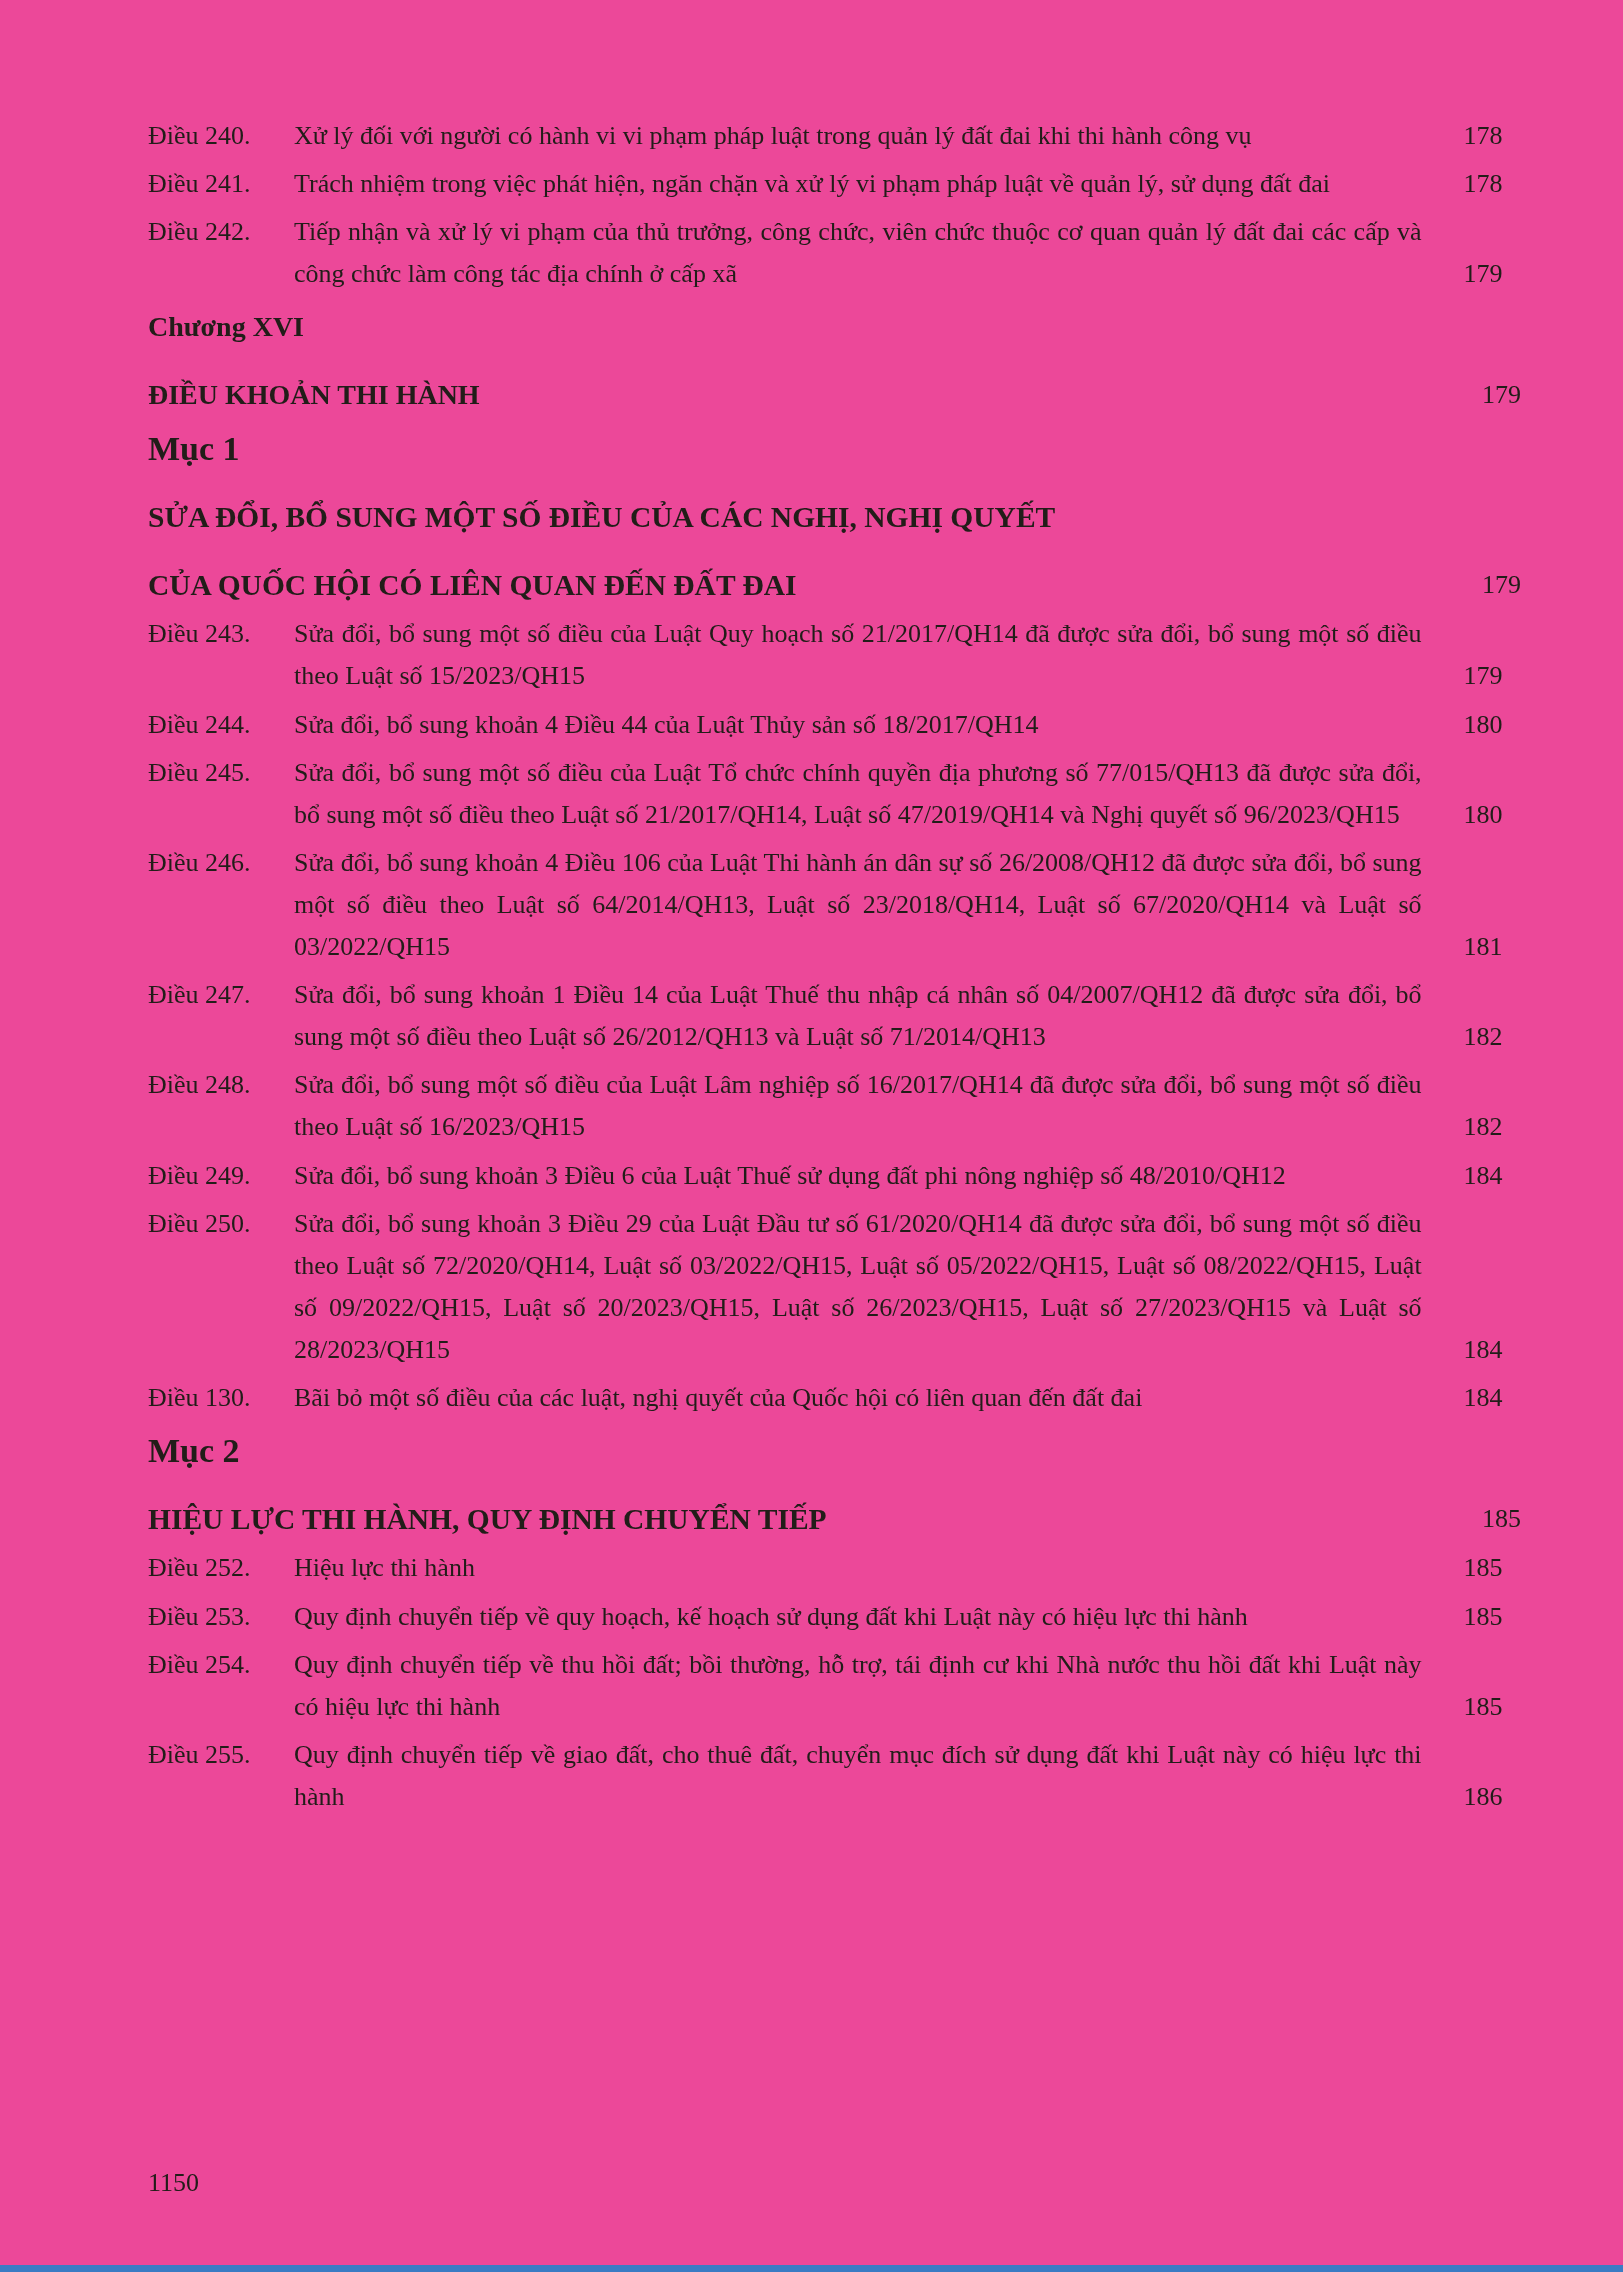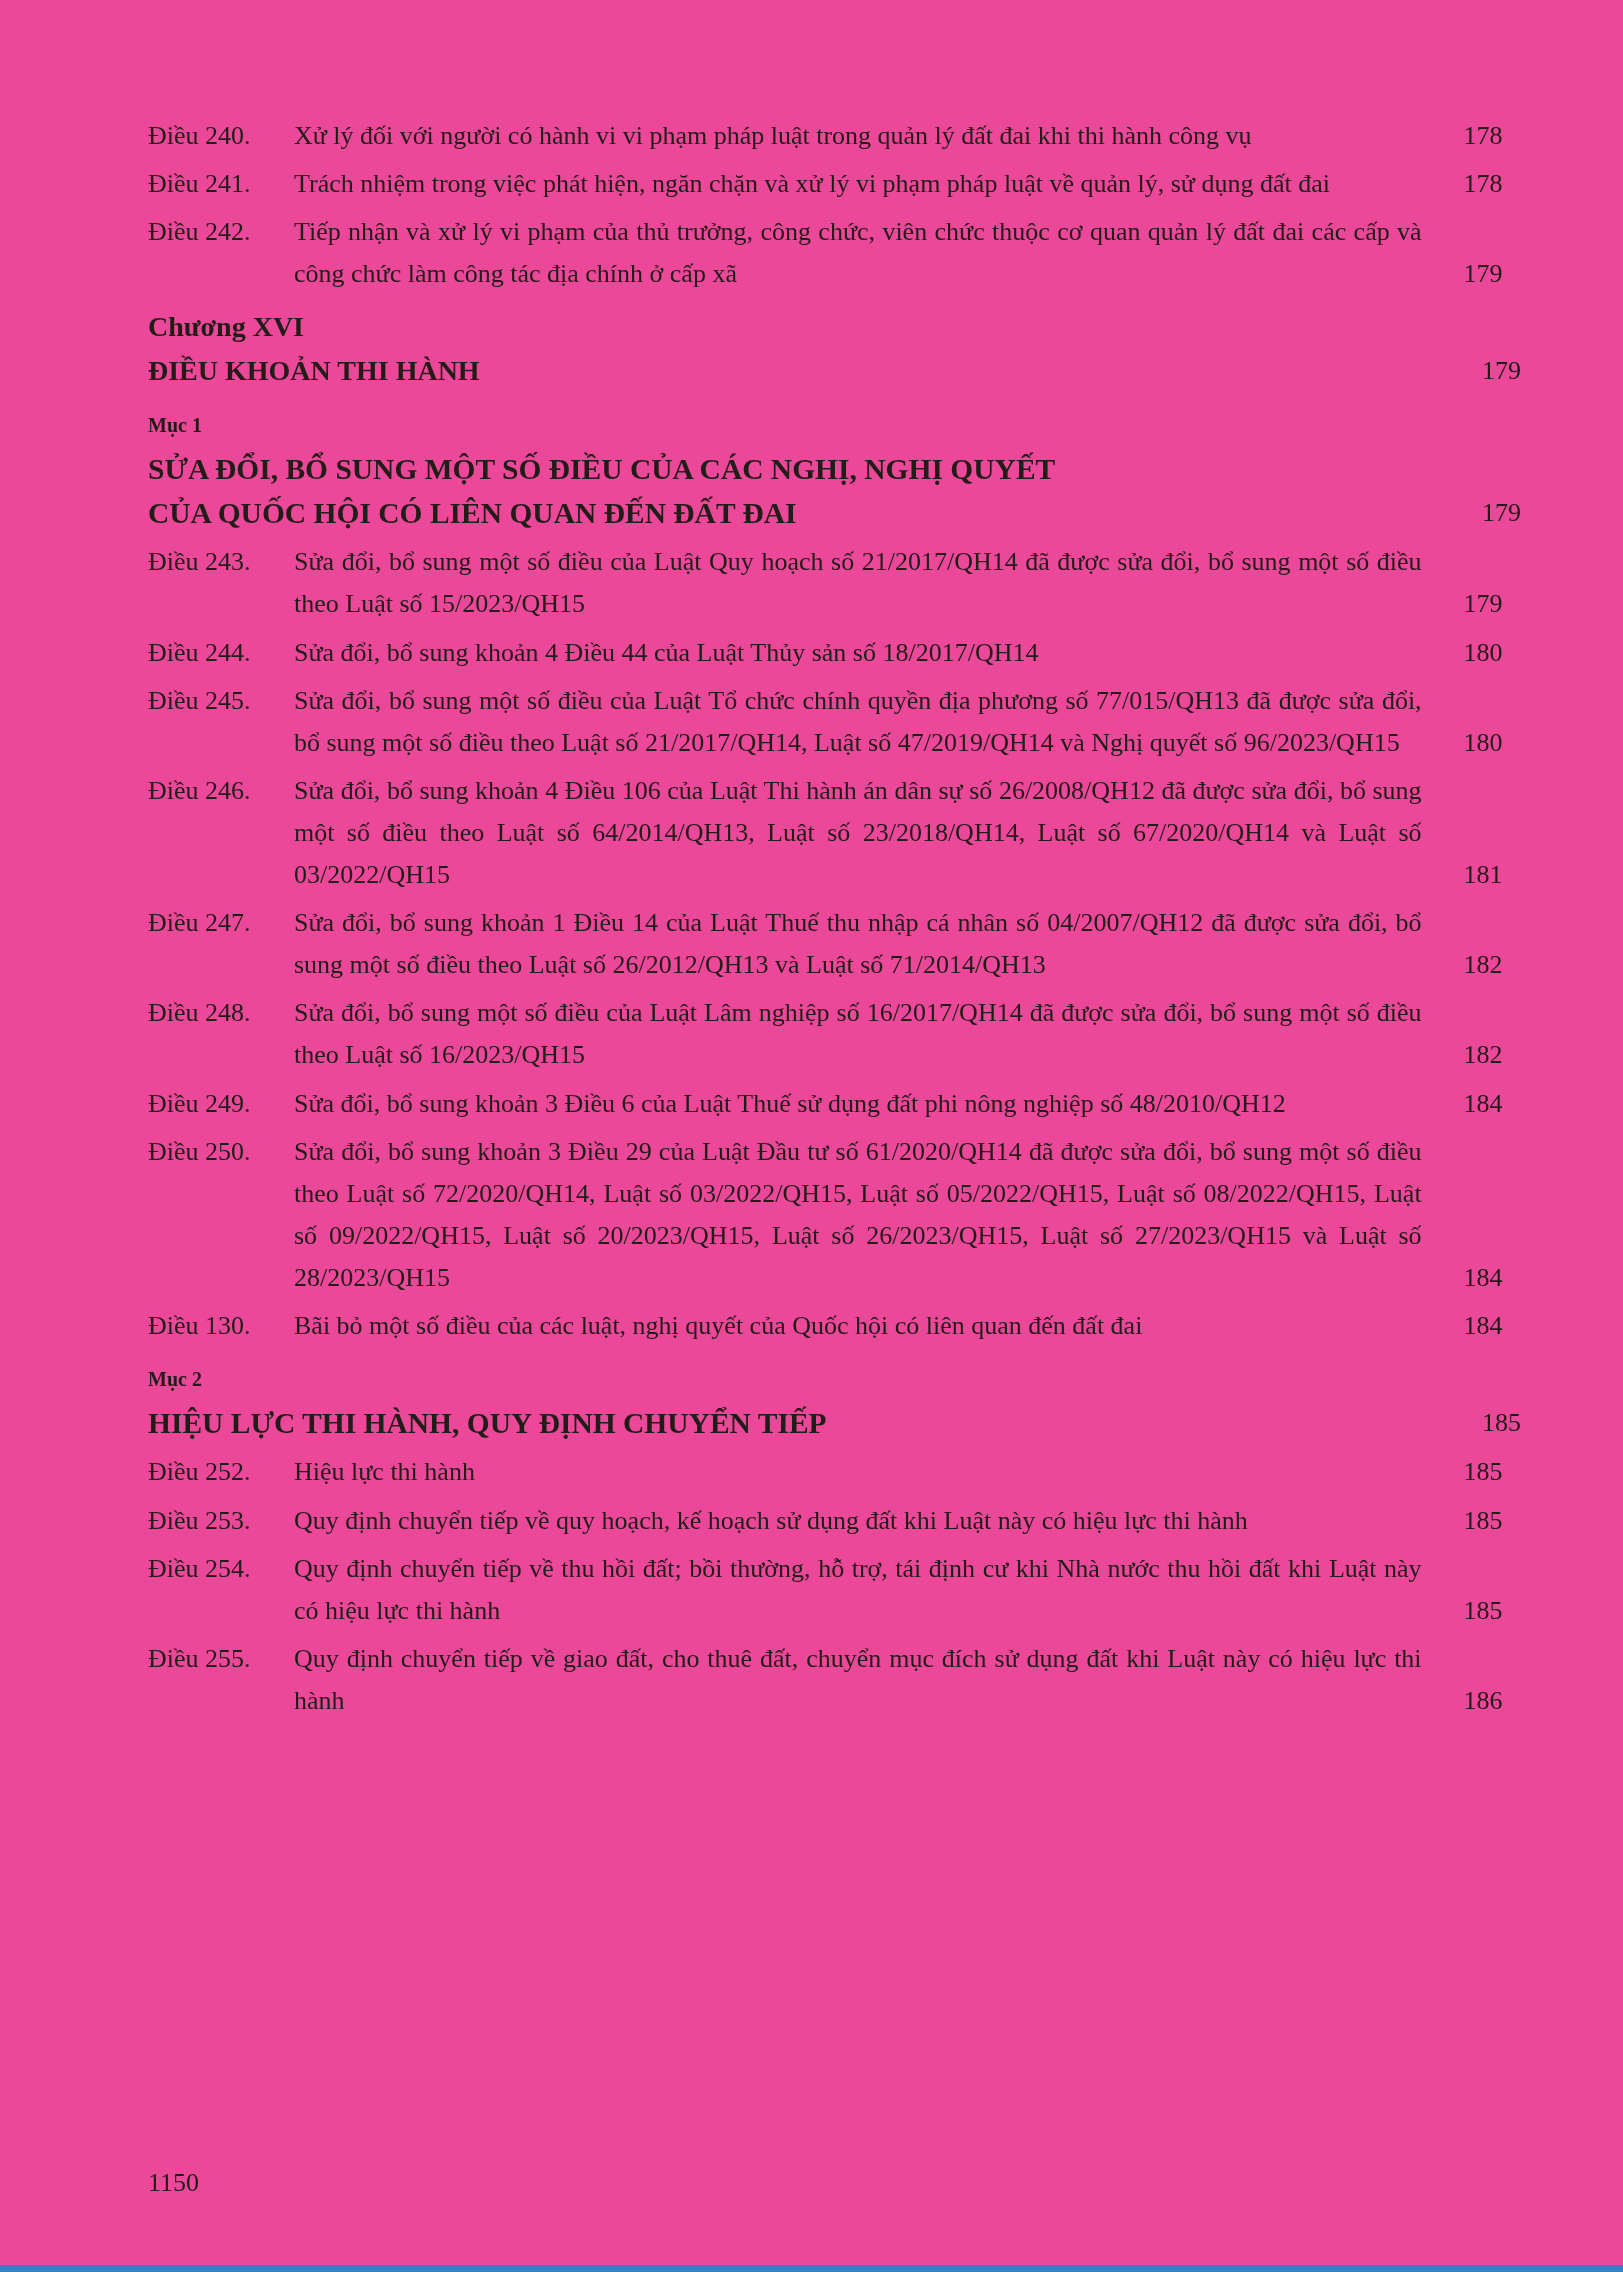--- a/index.html
+++ b/index.html
@@ -48,28 +48,29 @@
   
   .row.heading {
     position: relative;
     display: block;
     text-align: left;
     margin: 9.6px 0 6.9px 0;
   }
   .heading .kicker {
     display: block;
     font-weight: bold;
-    font-size: 20px;
+    font-size: 34px;
     line-height: 44px;
   }
   .heading .title-line {
     display: block;
     font-weight: bold;
     font-size: 29.5px;
     line-height: 44px;
+    margin-top: 24px;
   }
   .heading.chapter .kicker { font-size: 28px; }
   .heading.chapter .title-line { font-size: 28px; }
   .heading .pagenum {
     position: absolute;
     right: 0;
     bottom: 0;
     font-size: 26px;
     line-height: 44px;
     font-weight: normal;

